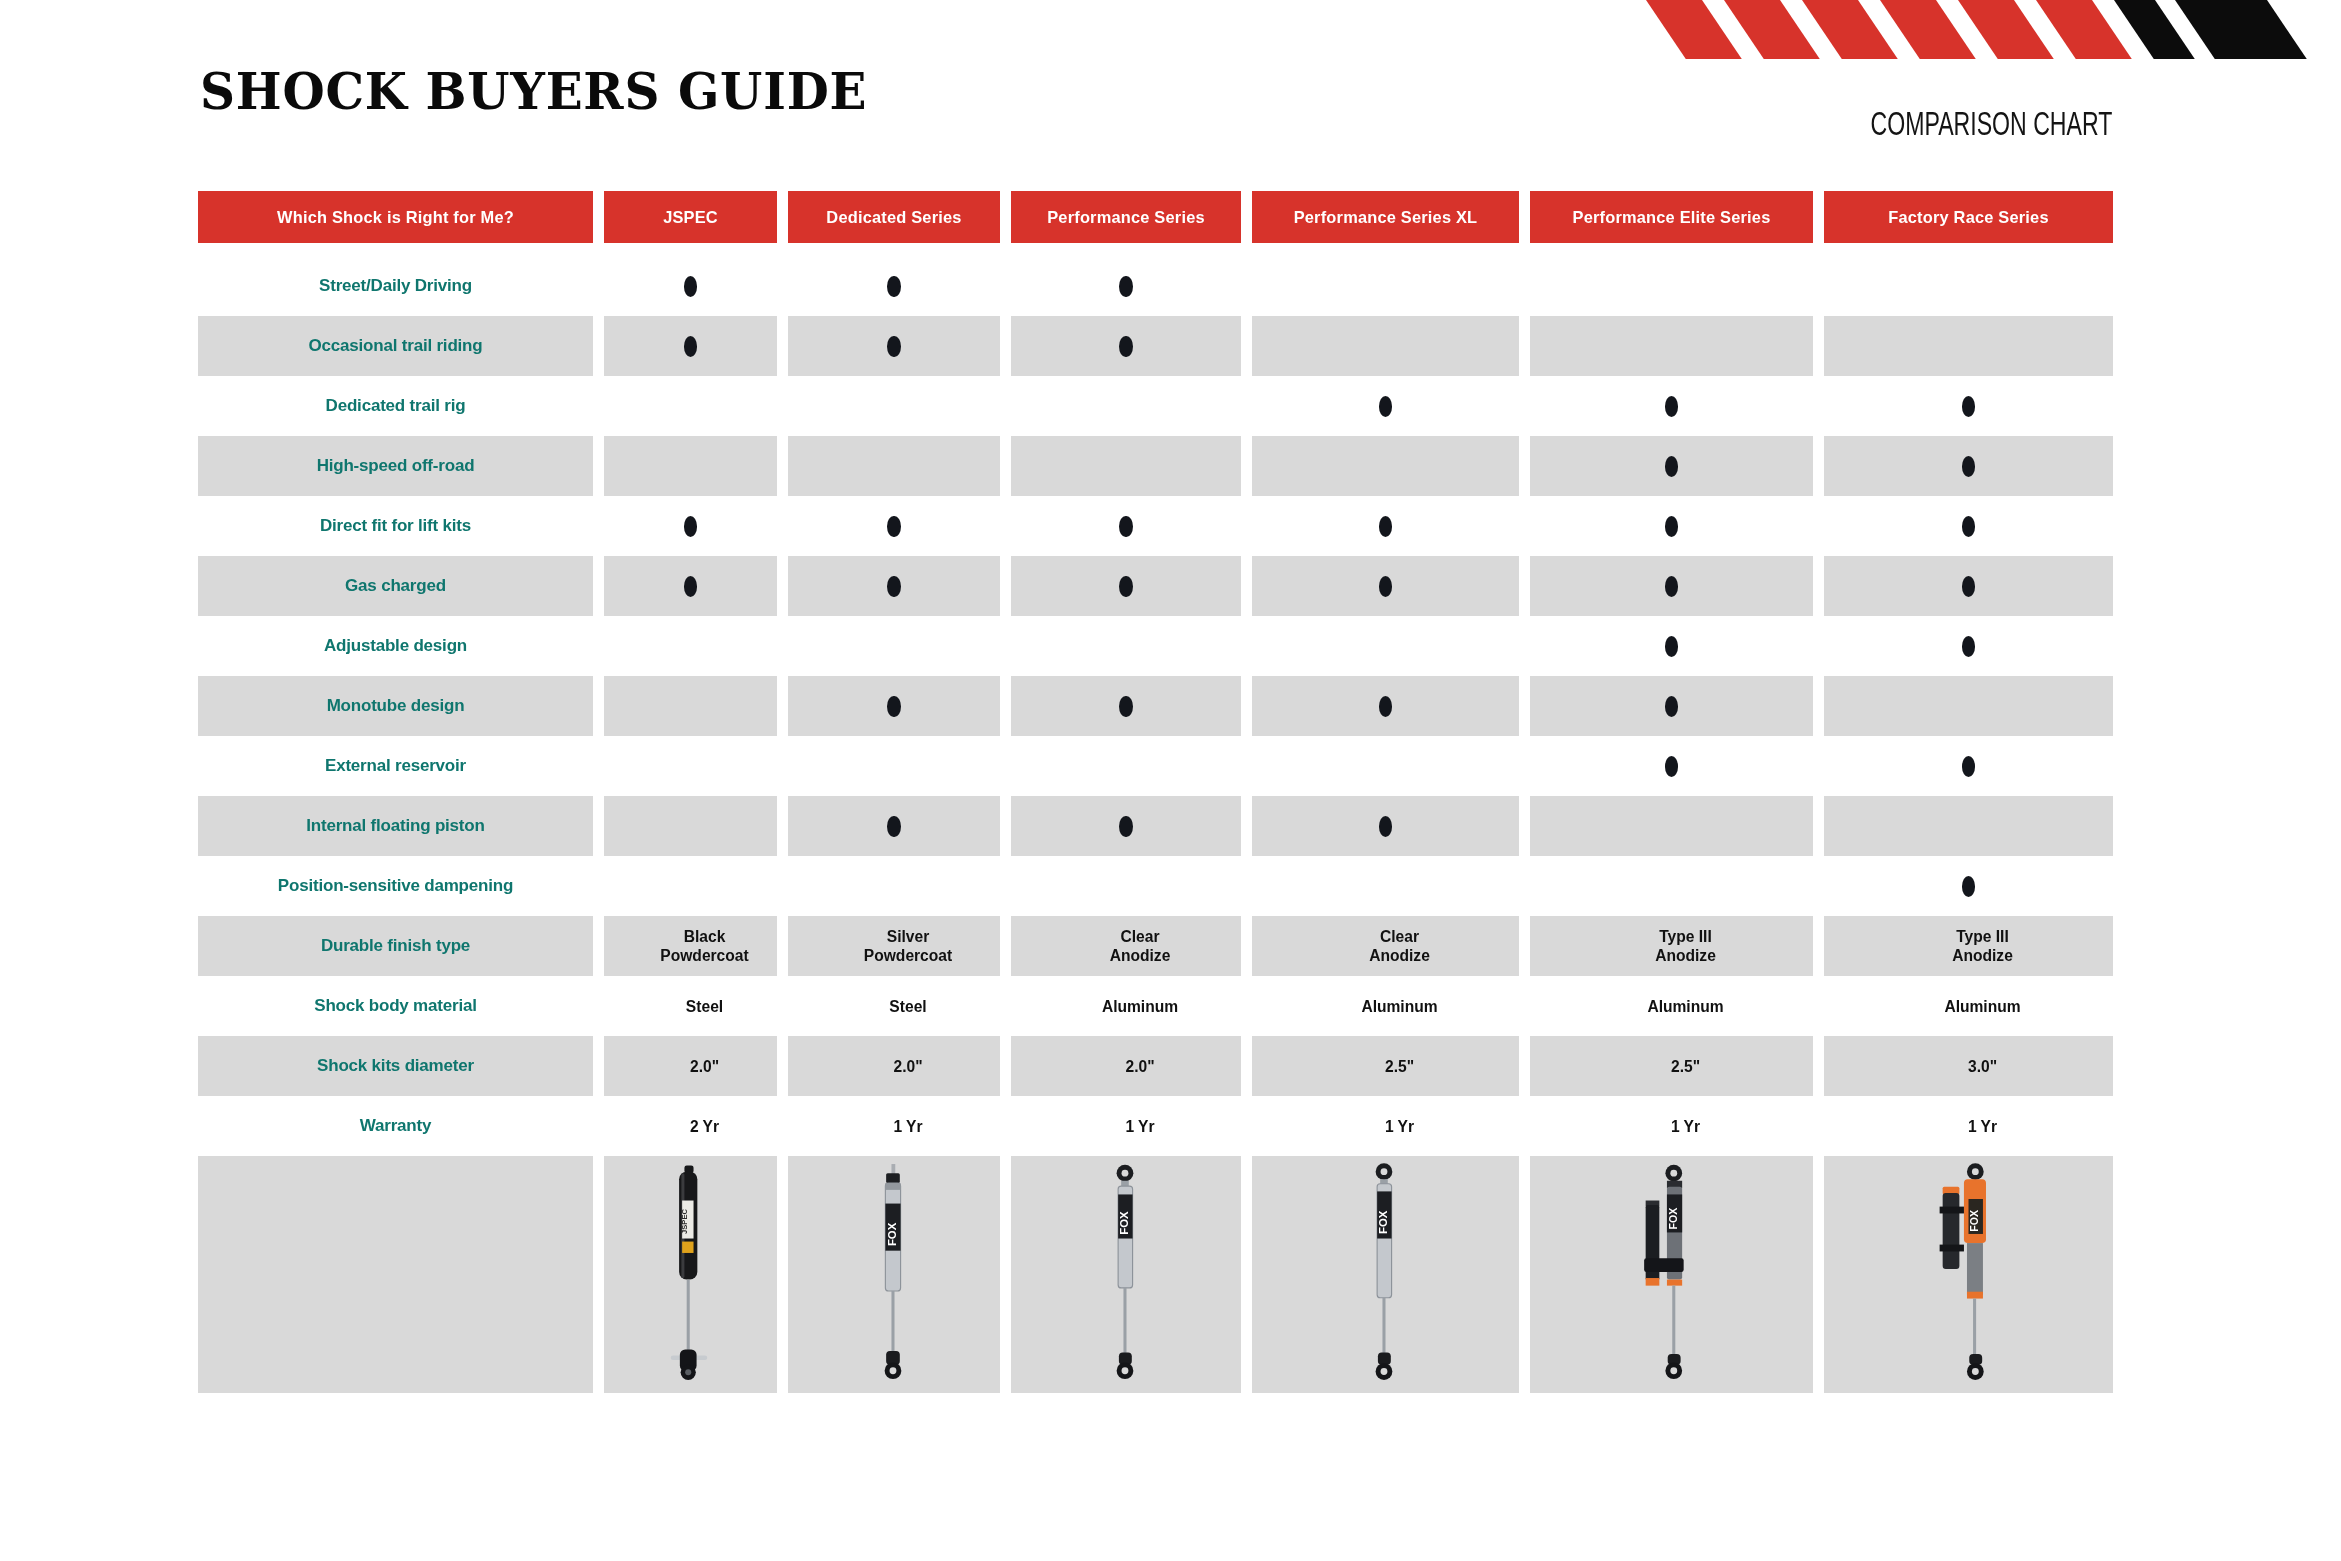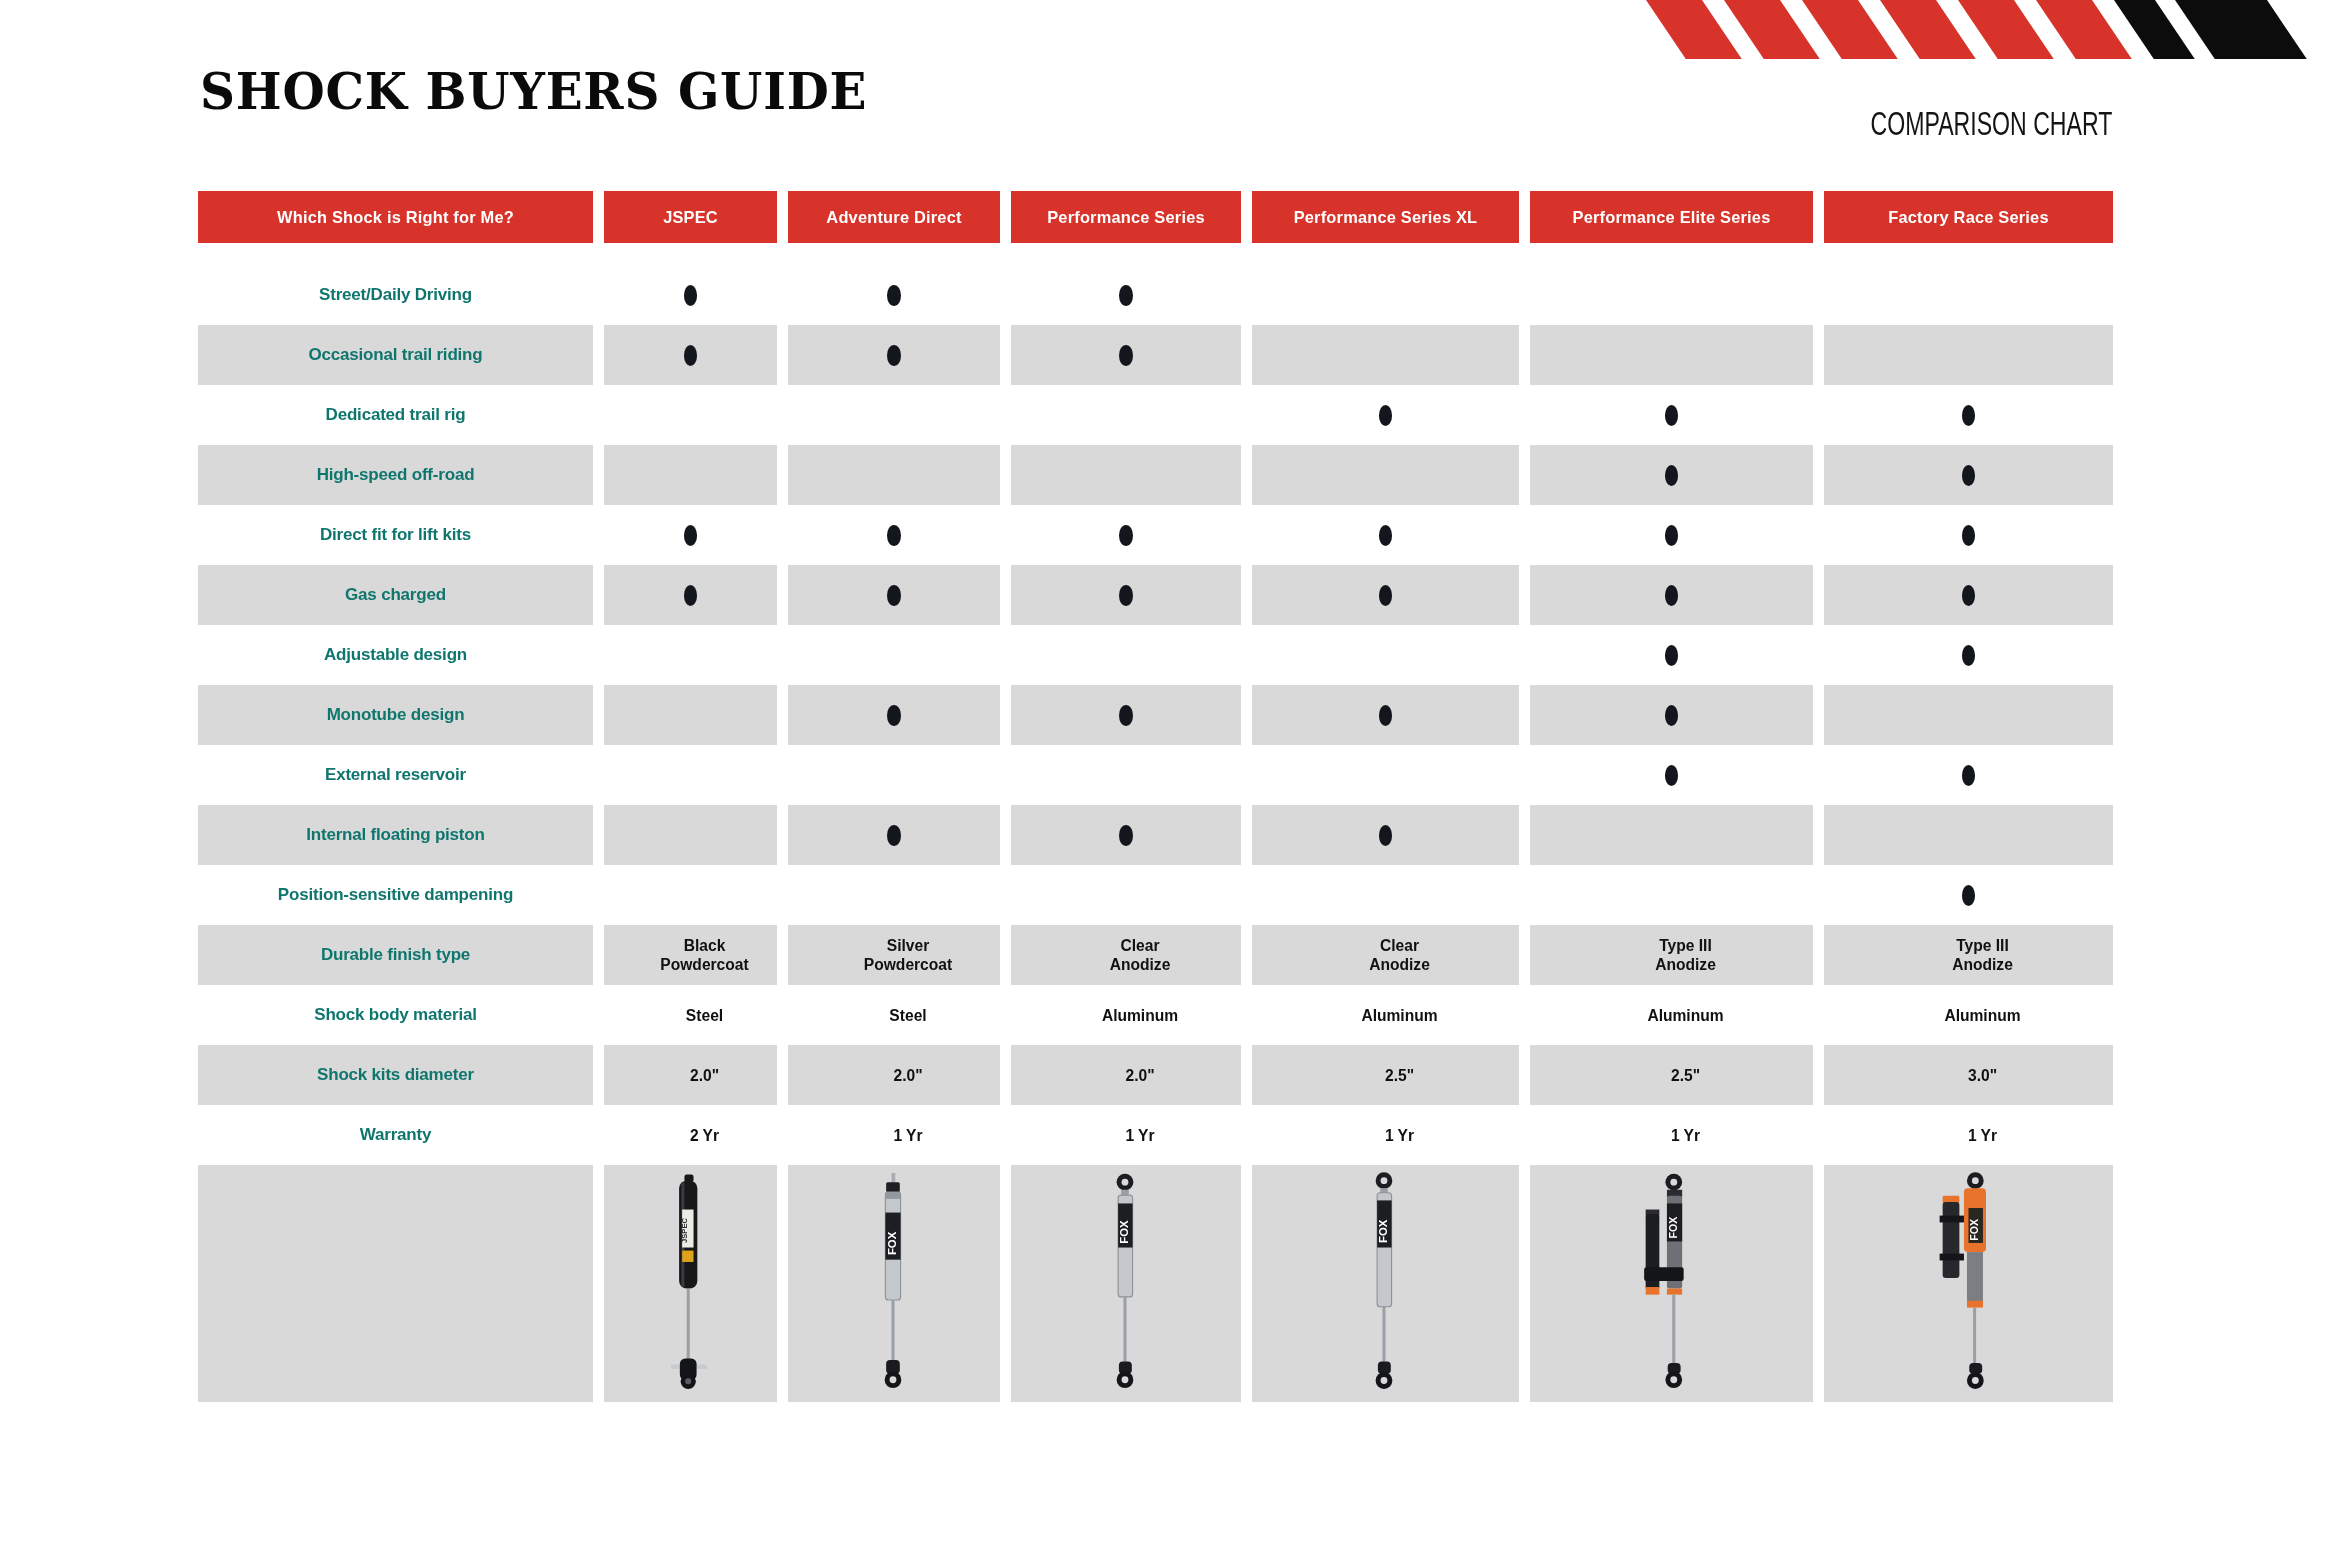--- a/index.html
+++ b/index.html
@@ -24,21 +24,21 @@
   .stripe{position:absolute;top:0;height:59px;transform:skewX(34deg);transform-origin:50% 0;}
   .stripe.red{background:#d7332b;}
   .stripe.black{background:#0c0c0c;}
   
   .table-wrap{position:absolute;left:198px;top:191px;width:1914px;}
   .trow{
     display:grid;
     grid-template-columns:395px 173px 212px 230px 267px 283px 289px;
     column-gap:11px;
   }
-  .trow.header{height:52px;margin-bottom:22px;}
+  .trow.header{height:52px;margin-bottom:13px;}
   .trow.body-row{height:60px;}
   .trow.product-row{height:237px;}
   .cell{display:flex;align-items:center;justify-content:center;text-align:center;flex-direction:column;}
   .header .cell{
     background:#d7332b;color:#ffffff;font-weight:700;font-size:16.4px;letter-spacing:0.2px;
   }
   .trow.gray .cell{background:#d9d9d9;}
   .label-cell{font-weight:700;font-size:17px;color:#0f766e;letter-spacing:-0.2px;}
   .value-cell{font-weight:700;font-size:15.6px;color:#111;line-height:19px;padding-left:28px;}
   .dot{width:13.3px;height:21px;border-radius:50%;background:#13161c;}
@@ -58,21 +58,21 @@
   <div class="stripe red" style="left:312px;width:56px;"></div>
   <div class="stripe red" style="left:390px;width:56px;"></div>
   <div class="stripe black" style="left:468px;width:41px;"></div>
   <div class="stripe black" style="left:529px;width:92px;"></div>
 </div>
 
 <div class="table-wrap" id="comparison-table">
     <div class="trow header">
       <div class="cell">Which Shock is Right for Me?</div>
       <div class="cell">JSPEC</div>
-      <div class="cell">Adventure Direct</div>
+      <div class="cell">Dedicated Series</div>
       <div class="cell">Performance Series</div>
       <div class="cell">Performance Series XL</div>
       <div class="cell">Performance Elite Series</div>
       <div class="cell">Factory Race Series</div>
     </div>
     <div class="trow body-row">
       <div class="cell label-cell">Street/Daily Driving</div>
       <div class="cell">
         <span class="dot"></span>
       </div>

